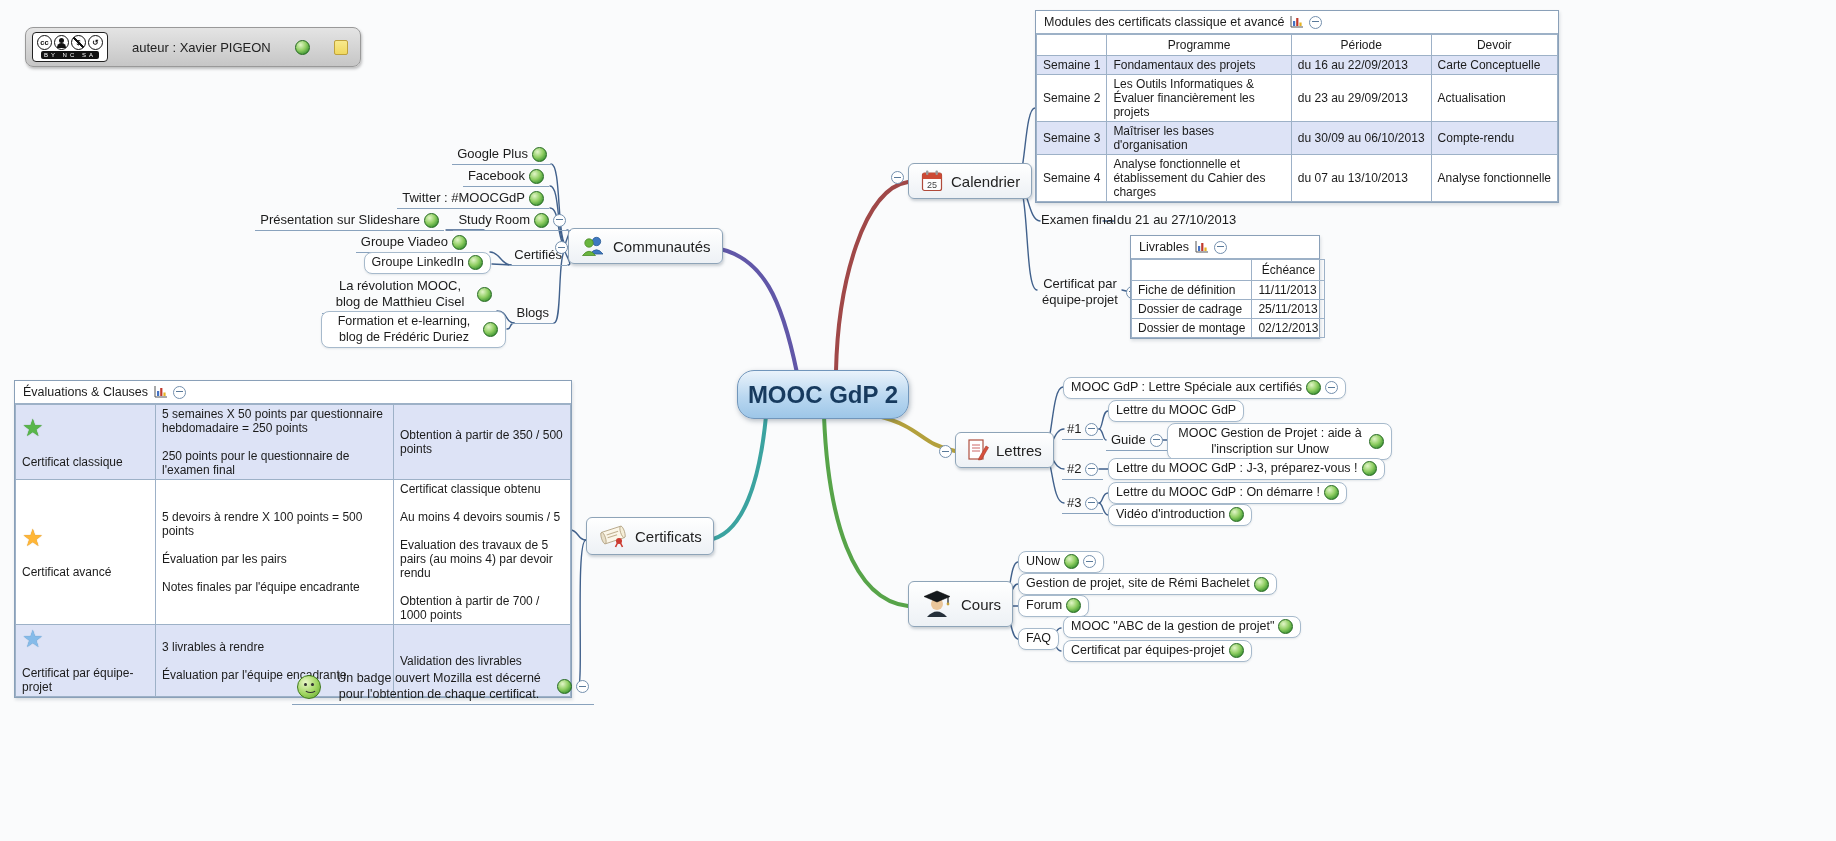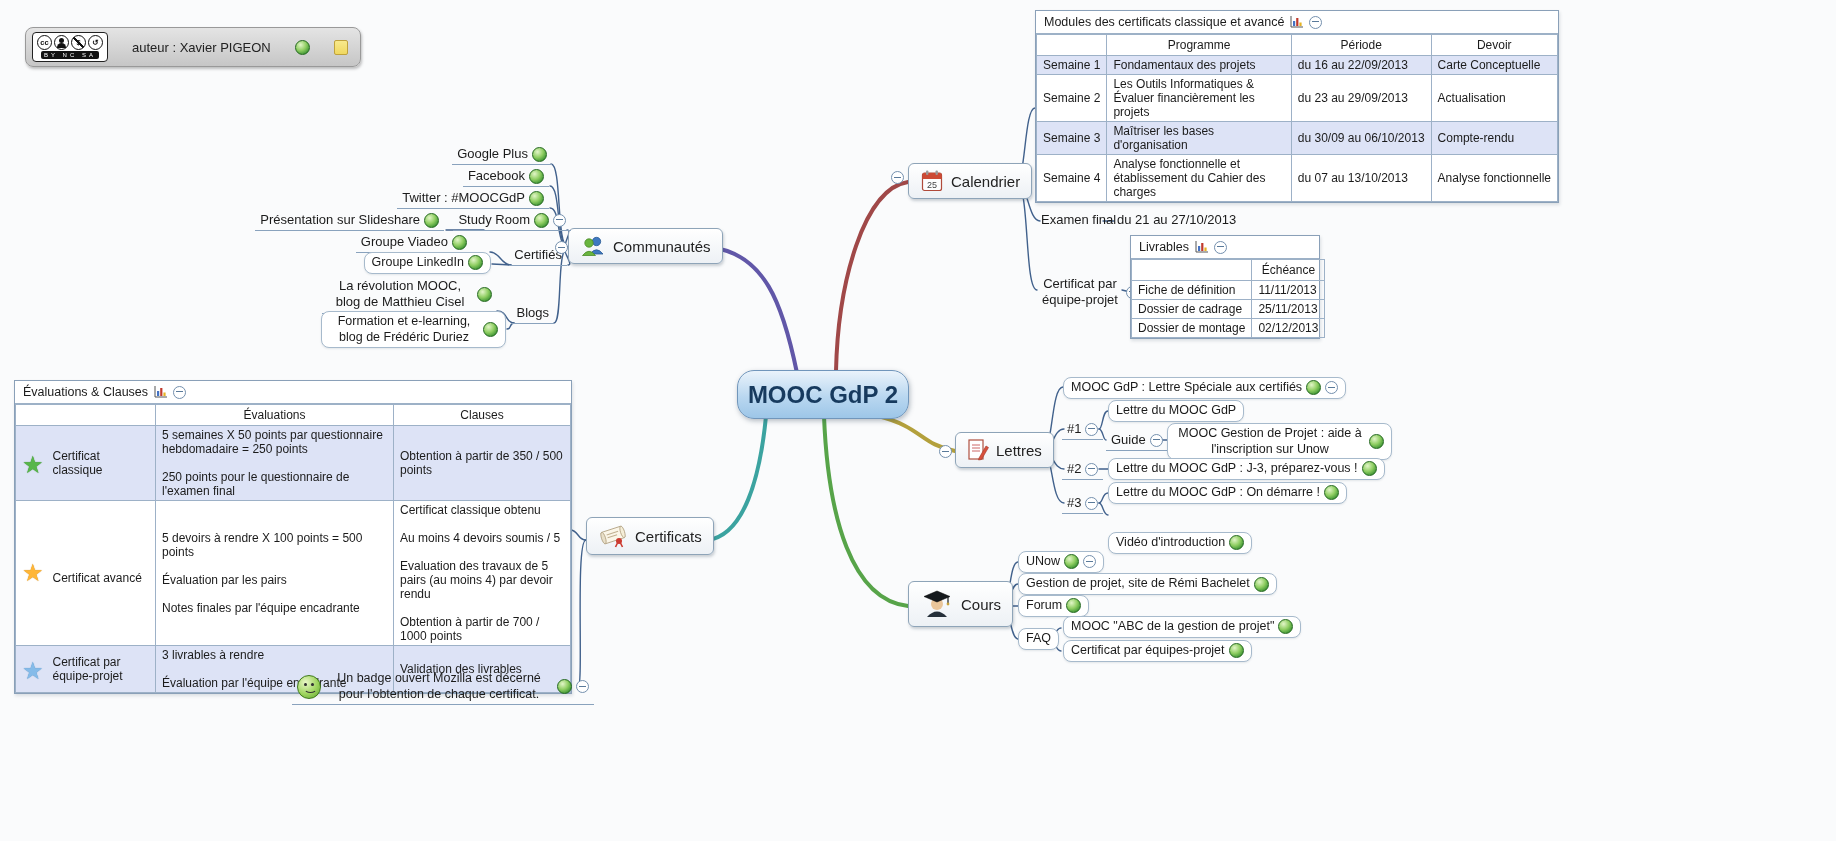--- a/index.html
+++ b/index.html
@@ -45,21 +45,21 @@
 
   
   .tablebox{position:absolute;background:#fff;border:1px solid #8aa0b8;z-index:2;box-shadow:1px 2px 3px rgba(50,70,90,.15);}
   .tb-title{display:flex;align-items:center;gap:6px;padding:4px 8px;font-size:12.5px;color:#1b1b1b;background:#fff;border-bottom:1px solid #9db1c7;}
   table.grid{border-collapse:collapse;width:100%;font-size:12px;color:#1b1b1b;}
   .grid td{border:1px solid #9db1c7;padding:2px 6px;vertical-align:middle;}
   .grid tr.hdr td{text-align:center;padding:3px 6px;}
   .grid tr.alt{background:#dde3f6;}
   .pre{white-space:pre-line;vertical-align:top;}
   .nowrap{white-space:nowrap;}
-  .cellflex{display:flex;align-items:flex-end;gap:9px;}
+  .cellflex{display:flex;align-items:flex-start;gap:15px;flex-direction:column;}
 </style>
 </head>
 <body>
 
 <div class="canvas">
 
   <svg class="connectors" width="1836" height="841">
 
     <g fill="none" stroke-width="4" stroke-linecap="round">
       <path d="M 797 373 C 783 305 765 252 708 247" stroke="#6157a8"></path>
@@ -352,21 +352,21 @@
     <span class="globe"></span>
   </div>
   <div class="node line" style="left:1062px;top:494px;">
     <span class="txt">#3</span>
     <span class="collapse"></span>
   </div>
   <div class="node boxed" style="left:1108px;top:482px;">
     <span class="txt">Lettre du MOOC GdP : On démarre !</span>
     <span class="globe"></span>
   </div>
-  <div class="node boxed" style="left:1108px;top:504px;margin-top:28px;">
+  <div class="node boxed" style="left:1108px;top:504px;">
     <span class="txt">Vidéo d'introduction</span>
     <span class="globe"></span>
   </div>
 
   <div class="node boxed" style="left:1018px;top:551px;">
     <span class="txt">UNow</span>
     <span class="globe"></span>
     <span class="collapse"></span>
   </div>
   <div class="node boxed" style="left:1018px;top:573px;align-items:flex-end;">
@@ -402,25 +402,20 @@
       </span>
       <span class="collapse"></span>
     </div>
     <table class="grid" style="table-layout:fixed;">
       <colgroup>
           <col style="width:140px">
           <col style="width:238px">
           <col>
         </colgroup>
       <tbody>
-          <tr class="hdr">
-        <td></td>
-        <td>Évaluations</td>
-        <td>Clauses</td>
-      </tr>
       <tr class="alt">
         <td>
           <div class="cellflex">
             <span class="star star-green"></span>
             <span>Certificat classique</span>
           </div>
         </td>
         <td class="pre">5 semaines X 50 points par questionnaire hebdomadaire = 250 points
 
 250 points pour le questionnaire de l'examen final</td>

